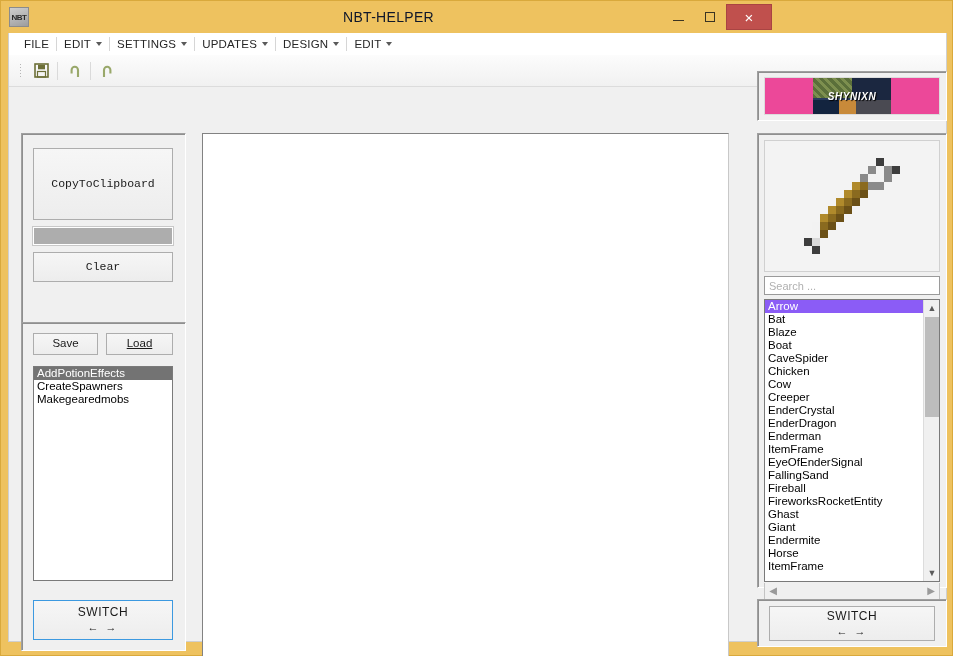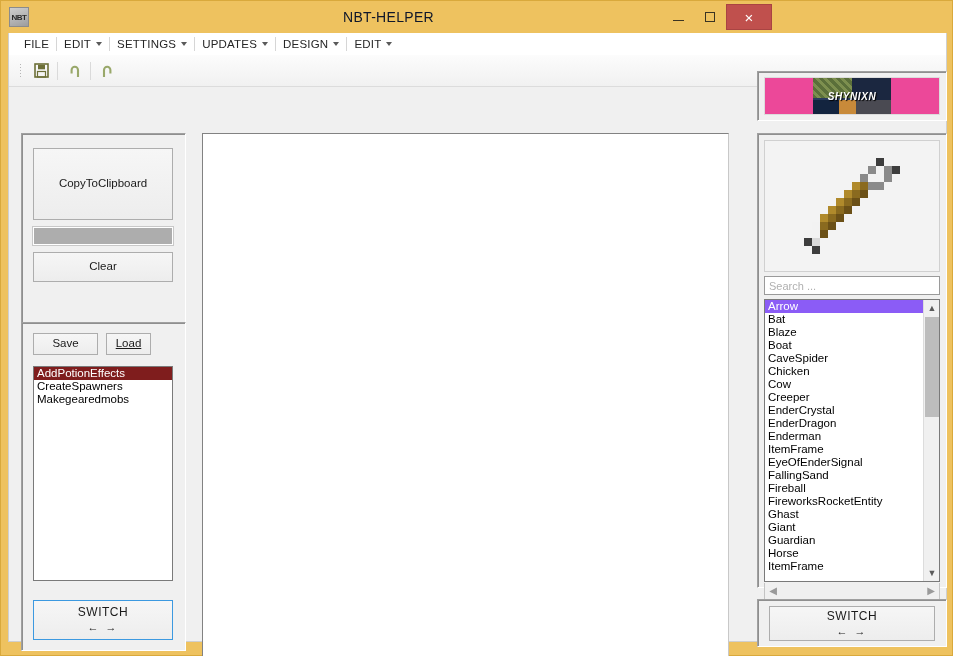--- a/index.html
+++ b/index.html
@@ -158,21 +158,21 @@
   .panel {
     position: absolute;
     background: #f0f0f0;
     border: 1px solid #a0a0a0;
     border-right-color: #ffffff;
     border-bottom-color: #ffffff;
     box-shadow: inset 1px 1px 0 #8f8f8f;
   }
 
   
-  #panel-actions { left: 12px; top: 100px; width: 165px; height: 198px; }
+  #panel-actions { left: 12px; top: 100px; width: 165px; height: 198px; font-family: Liberation Mono, monospace; }
   
   #panel-presets { left: 12px; top: 289px; width: 165px; height: 329px; }
   
   #panel-banner  { left: 748px; top: 38px;  width: 190px; height: 50px; }
   
   #panel-entity  { left: 748px; top: 100px; width: 190px; height: 455px; }
   
   #panel-switch-right { left: 748px; top: 566px; width: 190px; height: 48px; }
 
   
@@ -193,42 +193,42 @@
   #btn-copy  { position:absolute; left:11px; top:14px; width:140px; height:72px; }
   #bar-progress {
     position:absolute; left:11px; top:93px; width:140px; height:18px;
     background:#adadad;
     border:1px solid #ffffff;
     outline:1px solid #c8c8c8;
   }
   #btn-clear { position:absolute; left:11px; top:118px; width:140px; height:30px; }
 
   #btn-save  { position:absolute; left:11px; top:10px; width:65px; height:22px; }
-  #btn-load  { position:absolute; left:84px; top:10px; width:45px; height:22px;text-decoration:underline; }
+  #btn-load  { position:absolute; left:84px; top:10px; width:67px; height:22px;text-decoration:underline; }
 
   
   .listbox {
     position: absolute;
     background: #ffffff;
     border: 1px solid #7a7a7a;
     overflow: hidden;
   }
   #list-presets { left: 11px; top: 43px; width: 140px; height: 215px; }
 
   .list-item {
     font-size: 11.5px;
     color: #000000;
     padding: 0 1px 0 3px;
     height: 13px;
     line-height: 13px;
     white-space: nowrap;
     cursor: default;
   }
   .list-item.selected {
-    background: #7f1d1d;
+    background: #737373;
     color: #ffffff;
   }
 
   
   #btn-switch-left {
     position: absolute;
     left: 11px; top: 277px;
     width: 140px; height: 40px;
     flex-direction: column;
   }
@@ -539,21 +539,21 @@
             <div class="entity-item">EnderCrystal</div>
             <div class="entity-item">EnderDragon</div>
             <div class="entity-item">Enderman</div>
             <div class="entity-item">ItemFrame</div>
             <div class="entity-item">EyeOfEnderSignal</div>
             <div class="entity-item">FallingSand</div>
             <div class="entity-item">Fireball</div>
             <div class="entity-item">FireworksRocketEntity</div>
             <div class="entity-item">Ghast</div>
             <div class="entity-item">Giant</div>
-            <div class="entity-item">Guardian</div>
+            <div class="entity-item">Endermite</div>
             <div class="entity-item">Horse</div>
             <div class="entity-item">ItemFrame</div>
           </div>
         <div class="vscroll">
           <div class="arrow up">▲</div>
           <div class="thumb"></div>
           <div class="arrow down">▼</div>
         </div>
       </div>
 

